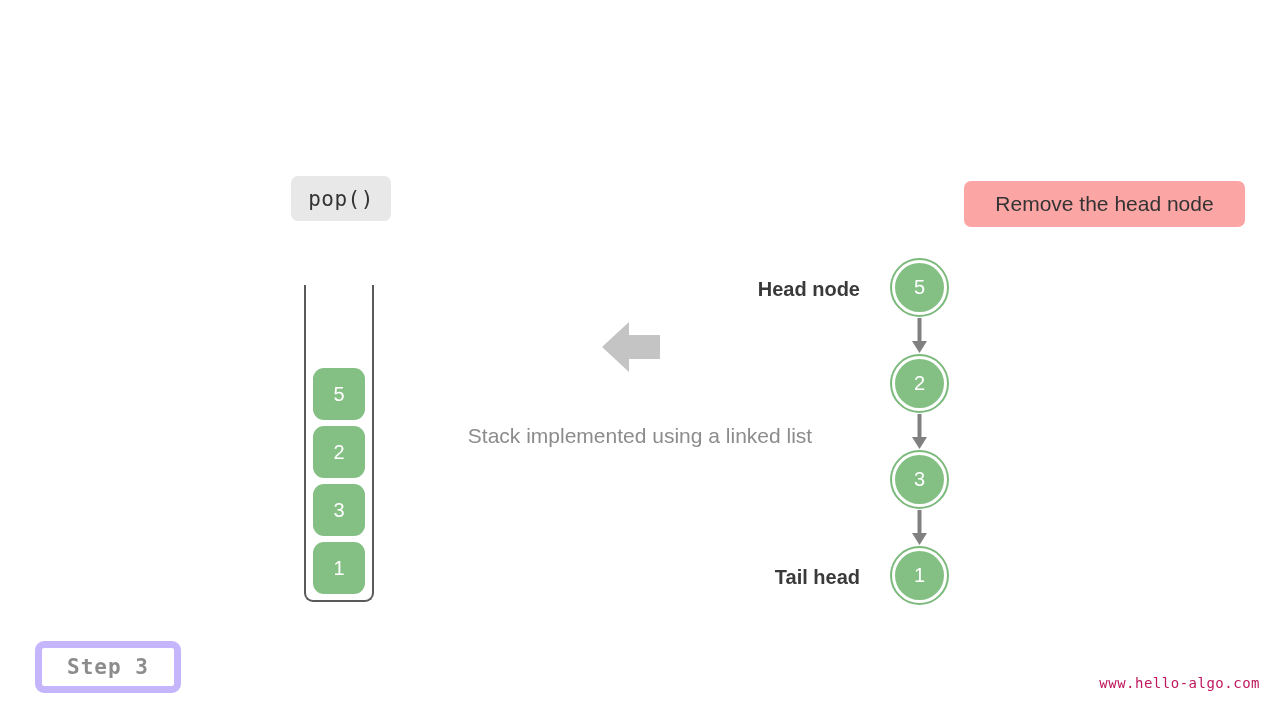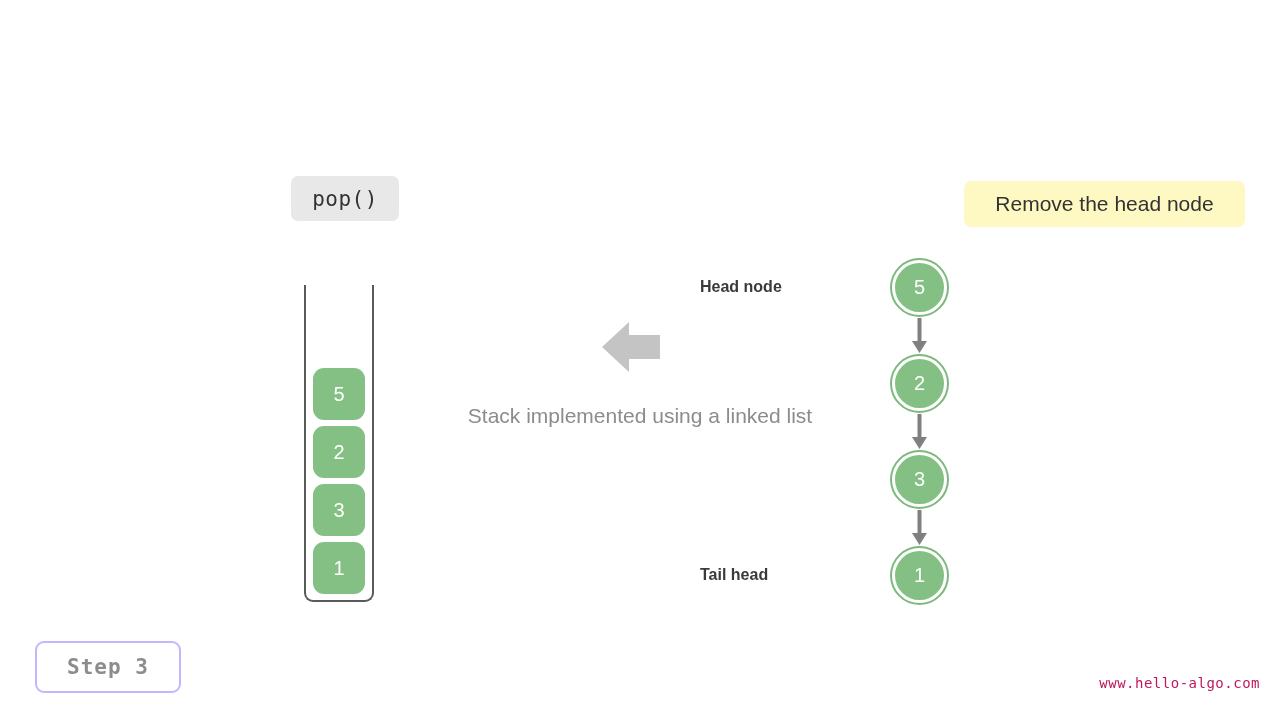--- a/index.html
+++ b/index.html
@@ -14,21 +14,21 @@
     position: relative;
     overflow: hidden;
     font-family: "Liberation Sans", sans-serif;
   }
 
   
   #op-badge {
     position: absolute;
     left: 291px;
     top: 176px;
-    width: 108px;
+    width: 100px;
     height: 45px;
     background: #e8e8e8;
     border-radius: 7px;
     display: flex;
     align-items: center;
     justify-content: center;
   }
   #op-badge .op-text {
     font-family: "DejaVu Sans Mono", "Liberation Mono", monospace;
     font-size: 21px;
@@ -36,21 +36,21 @@
     letter-spacing: 0.5px;
   }
 
   
   #desc-badge {
     position: absolute;
     left: 964px;
     top: 181px;
     width: 281px;
     height: 46px;
-    background: #fef9c3;
+    background: #fca5a5;
     border-radius: 7px;
     display: flex;
     align-items: center;
     justify-content: center;
   }
   #desc-badge .desc-text {
     font-size: 21px;
     color: #333333;
   }
 
@@ -97,21 +97,21 @@
     left: 602px;
     top: 320px;
     width: 58px;
     height: 54px;
   }
 
   
   #caption {
     position: absolute;
     left: 441px;
-    top: 404px;
+    top: 424px;
     width: 398px;
     text-align: center;
     font-size: 21px;
     color: #8c8c8c;
   }
 
   
   #linked-list {
     position: absolute;
     left: 890px;
@@ -148,37 +148,38 @@
   }
   .ll-link {
     position: absolute;
     left: 0;
     width: 59px;
   }
 
   
   .node-label {
     position: absolute;
-    font-size: 16px;
+    font-size: 20px;
     font-weight: bold;
     color: #3a3a3a;
+    text-align: right;
     white-space: nowrap;
   }
   #label-head { left: 700px; top: 278px; width: 160px; }
   #label-tail { left: 700px; top: 566px; width: 160px; }
 
   
   #step-badge {
     position: absolute;
     left: 35px;
     top: 641px;
     width: 146px;
     height: 52px;
     background: #ffffff;
-    border: 2px solid #c4b5fd;
+    border: 7px solid #c4b5fd;
     border-radius: 9px;
     display: flex;
     align-items: center;
     justify-content: center;
   }
   #step-badge .step-text {
     font-family: "DejaVu Sans Mono", "Liberation Mono", monospace;
     font-size: 21px;
     font-weight: bold;
     color: #8c8c8c;

